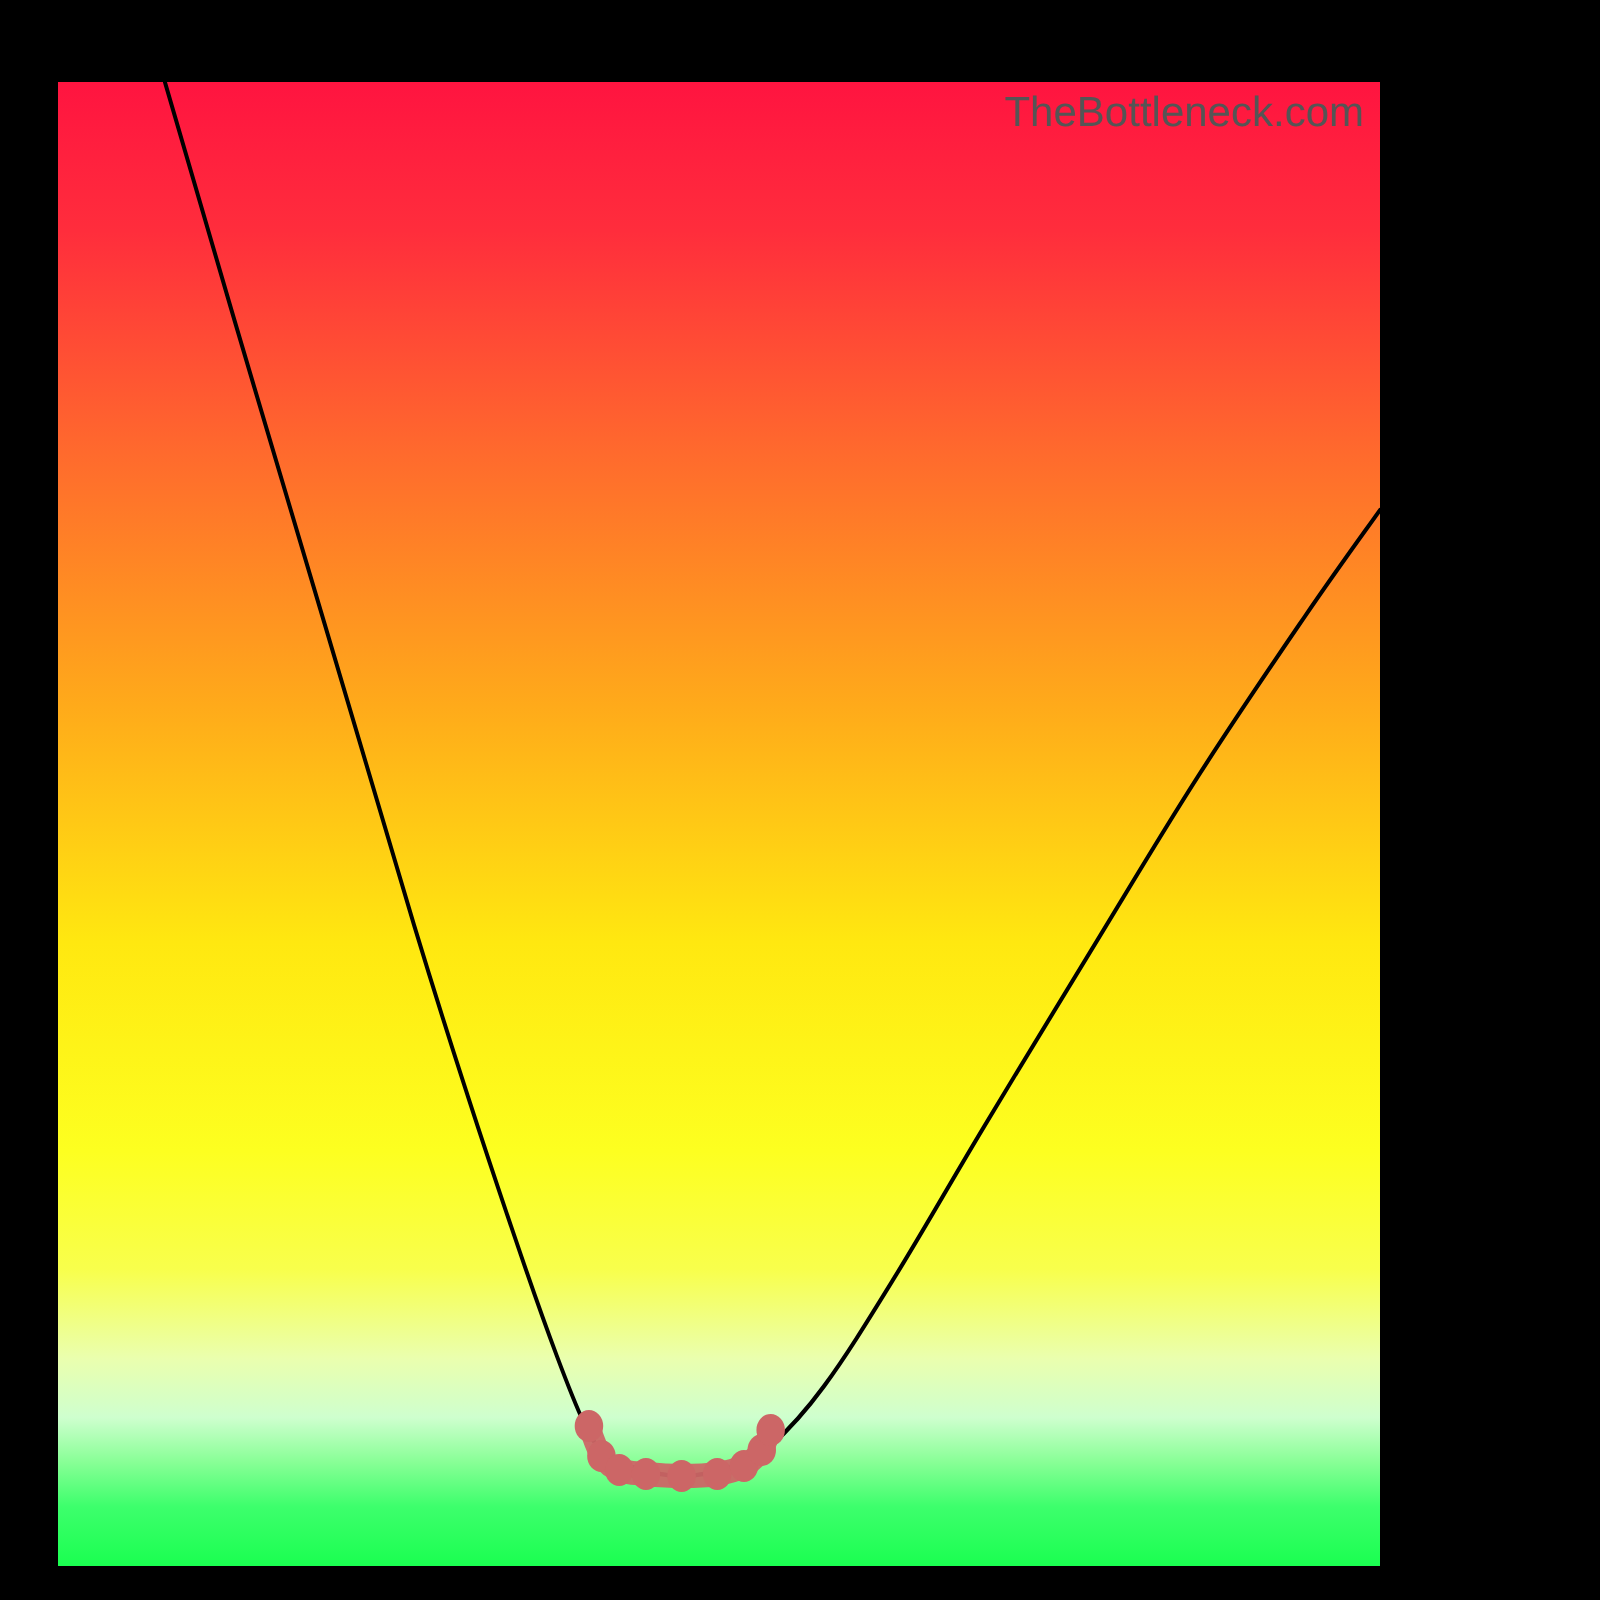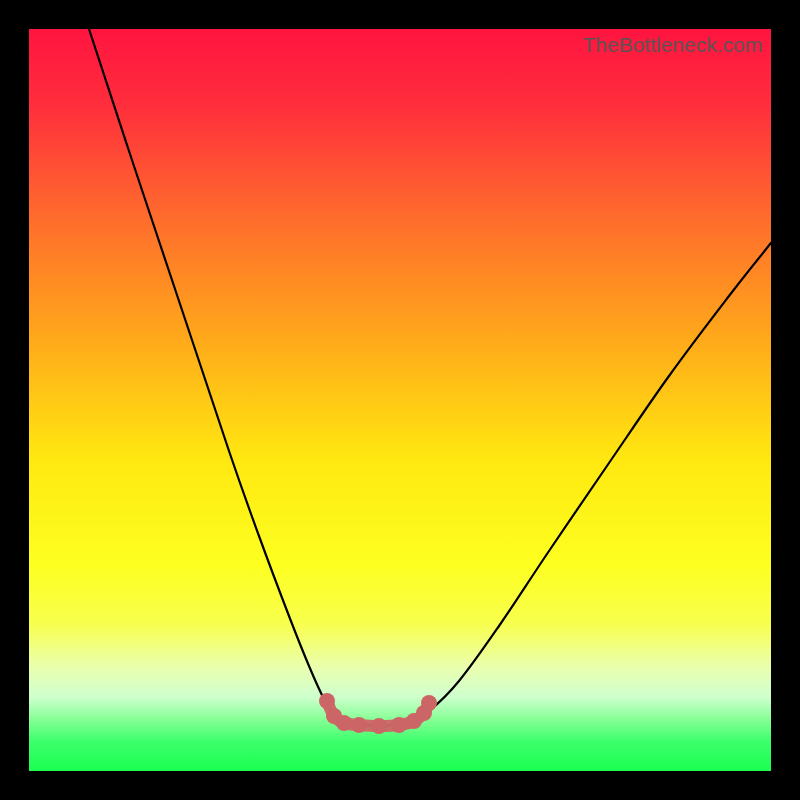--- a/index.html
+++ b/index.html
@@ -7,23 +7,24 @@
     padding: 0;
     width: 800px;
     height: 800px;
     overflow: hidden;
     background: #000000;
     font-family: Arial, Helvetica, sans-serif;
   }
   .frame {
     position: absolute;
     left: 29px;
-    top: 29px;
-    width: 742px;
+    top: 41px;
+    width: 646px;
     height: 742px;
+    padding-left: 15px;
   }
   .backdrop {
     position: absolute;
     left: 0;
     top: 0;
     width: 100%;
     height: 100%;
   }
   .watermark {
     position: absolute;

